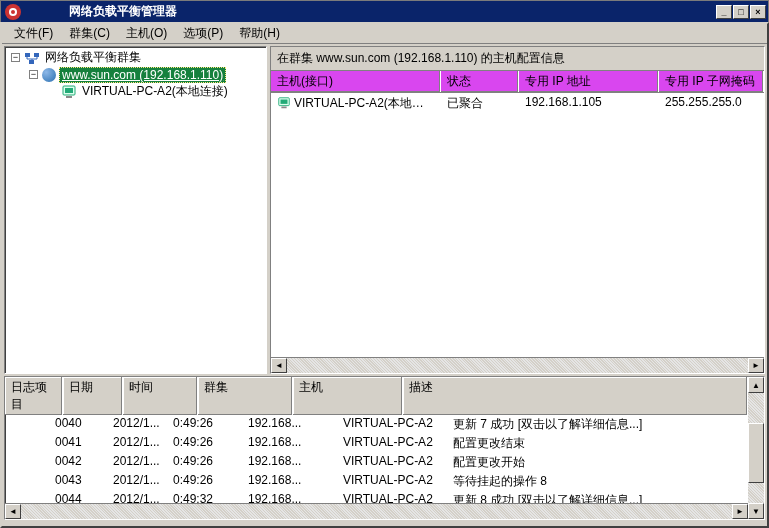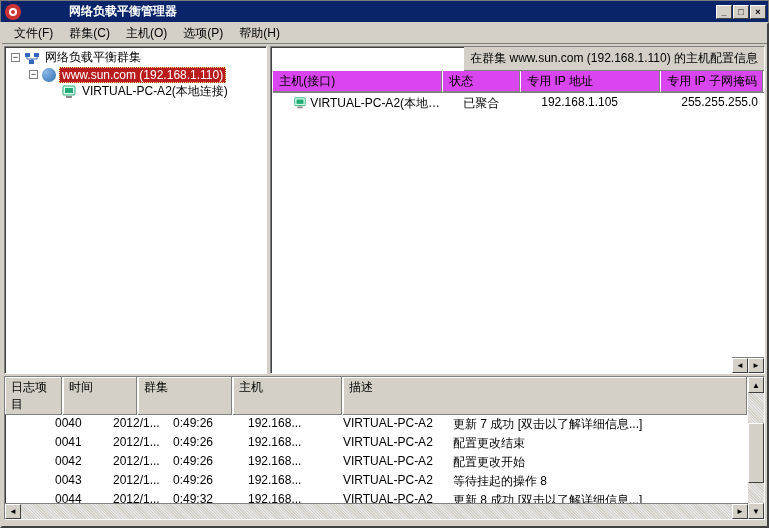--- a/index.html
+++ b/index.html
@@ -115,31 +115,31 @@
     background: #fff;
   }
   .tree-icon {
     width: 16px; height: 16px;
     margin-right: 3px;
     display: inline-flex; align-items:center; justify-content:center;
   }
   .tree-icon.cluster svg { fill: #008; }
   .tree-icon.globe { background: radial-gradient(circle at 30% 30%, #8db8e8, #2a6fb0); border-radius: 50%; width:14px; height:14px; }
   .tree-sel {
-    background: #b91c1c; color: #fff; padding: 0 2px;
+    background: #15803d; color: #fff; padding: 0 2px;
     border: 1px dotted #ffe87c;
+    text-decoration: underline;
   }
   .tree-label { padding: 0 2px; }
 
   
   .detail-panel {
     flex: 1;
     display: flex;
     flex-direction: column;
-    align-items: flex-end;
   }
   .detail-caption {
     background: #d4d0c8;
     padding: 3px 6px;
     border-bottom: 1px solid #808080;
     font-size: 12px;
   }
   .list-header {
     display: flex;
     background: #d946ef;
@@ -311,20 +311,21 @@
         <div class="sbtn">►</div>
       </div>
     </div>
   </div>
 
   <div class="log-panel">
     <div class="log-area">
       <div class="log-main">
         <div class="log-header">
           <div class="lcol lc-id">日志项目</div>
+          <div class="lcol lc-date">日期</div>
           <div class="lcol lc-time">时间</div>
           <div class="lcol lc-cluster">群集</div>
           <div class="lcol lc-host">主机</div>
           <div class="lcol lc-desc">描述</div>
         </div>
         <div class="log-body" id="log-body">
             <div class="log-row">
               <div class="lcol lc-id">0040</div>
               <div class="lcol lc-date">2012/1...</div>
               <div class="lcol lc-time">0:49:26</div>

